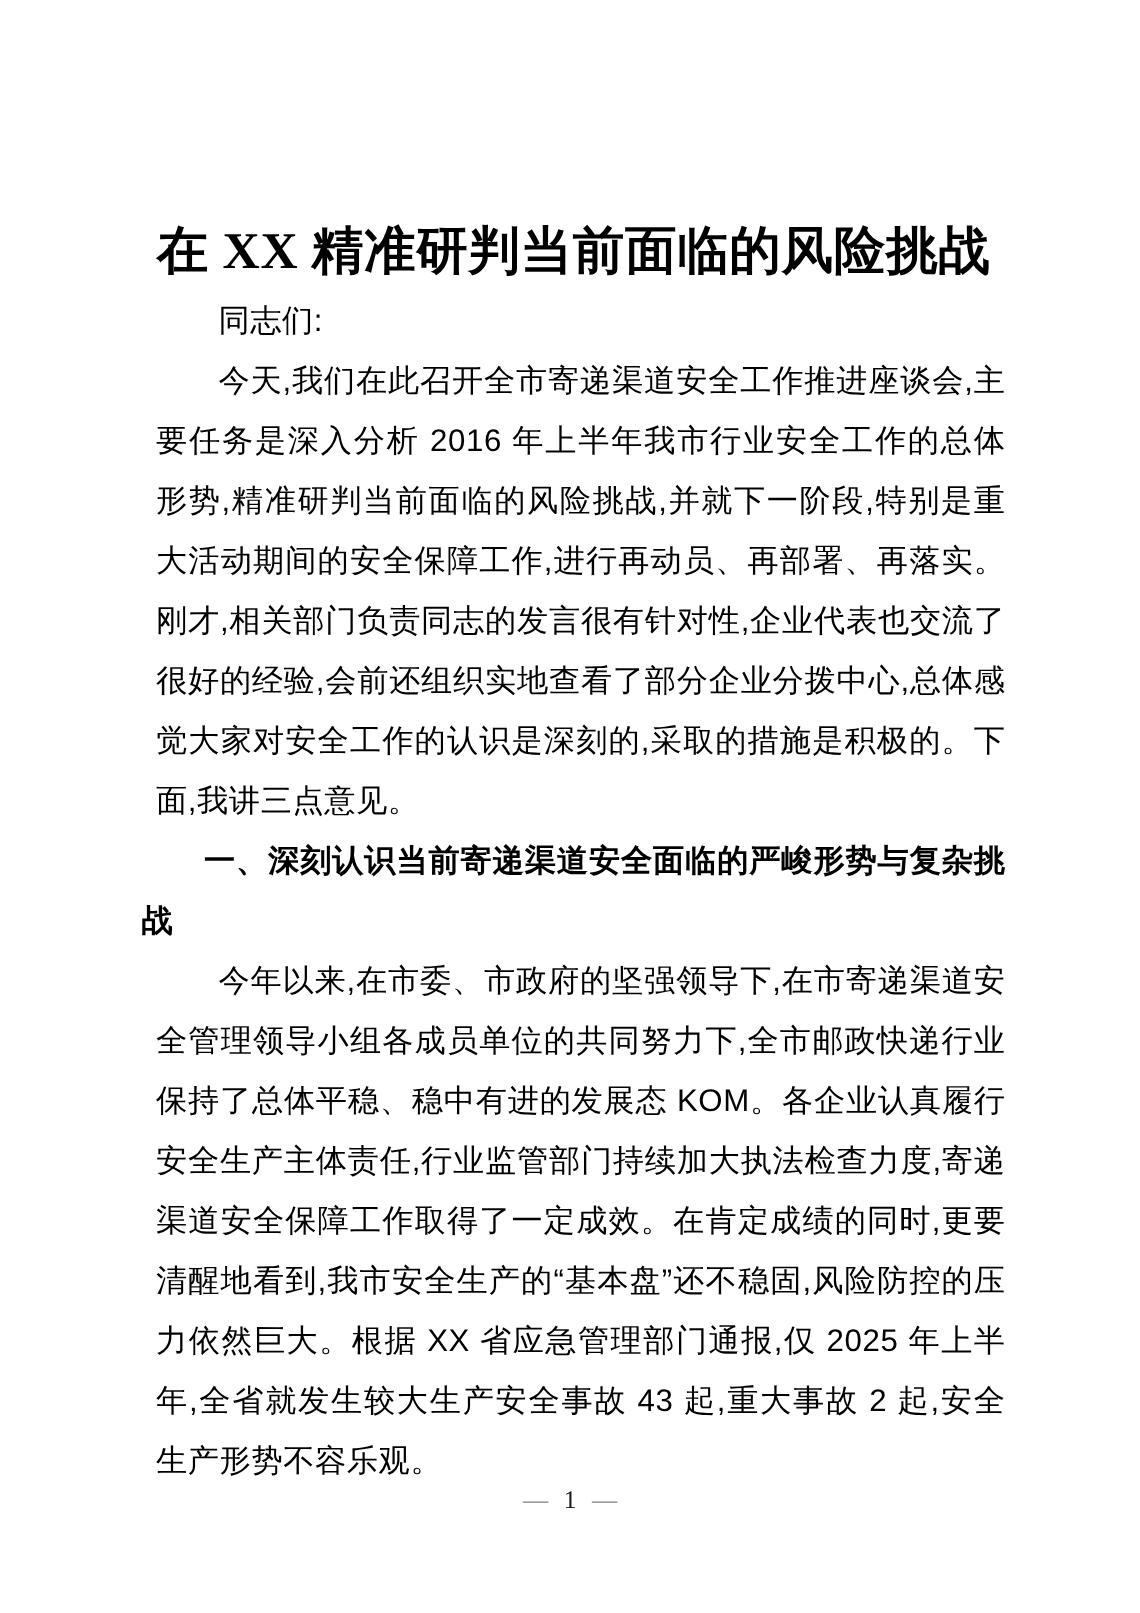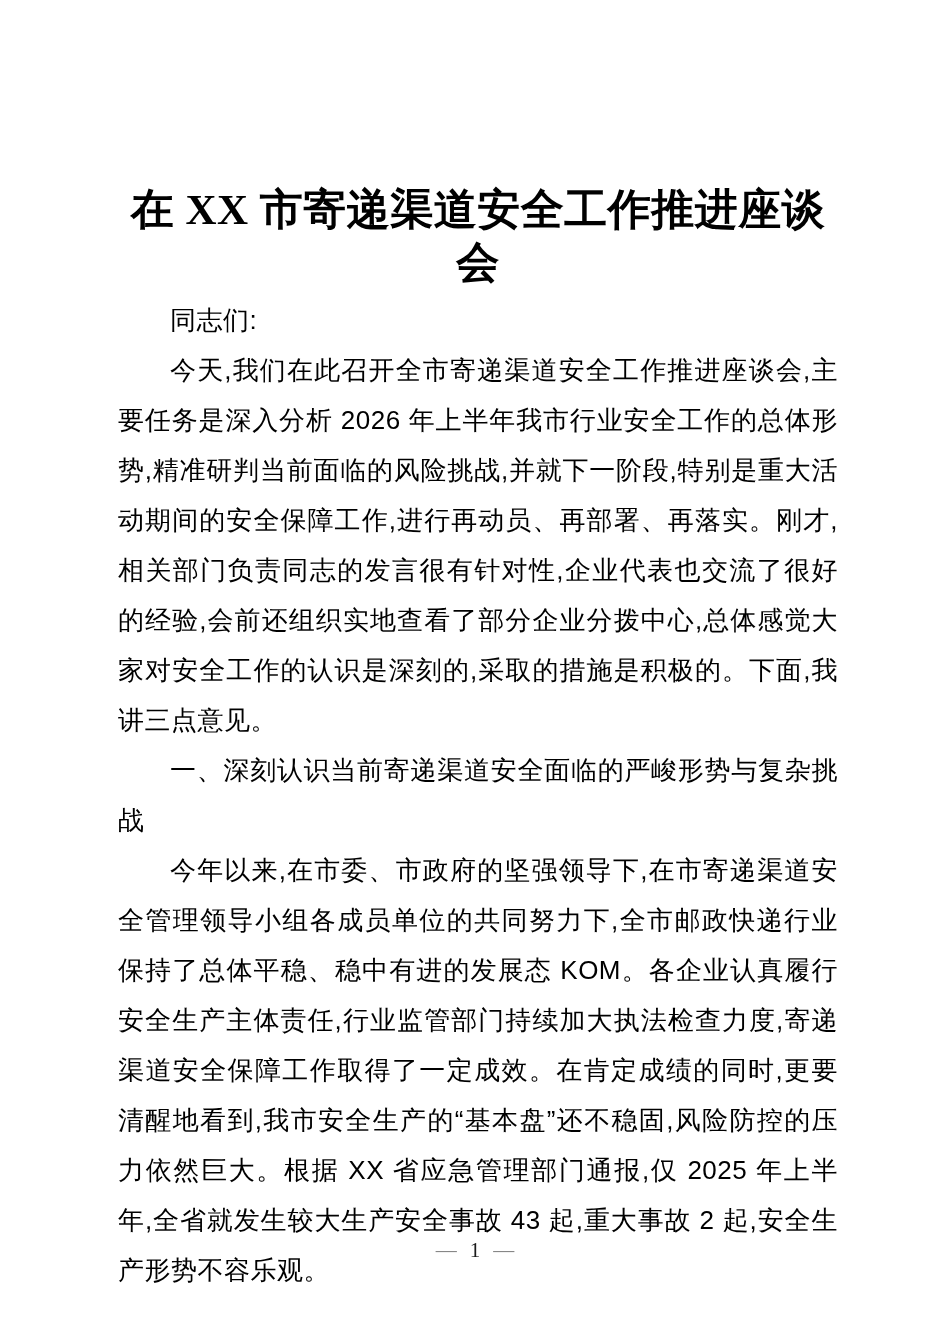--- a/index.html
+++ b/index.html
@@ -26,24 +26,25 @@
     letter-spacing: 0.5px;
     margin-bottom: 6px;
   }
   .doc-title .title-line { display: block; }
   .body-text {
     font-size: 26px;
     line-height: 50px;
     text-align: justify;
     text-justify: inter-ideograph;
     letter-spacing: 0.5px;
+    margin-left: 12px;
   }
   .indent-2 { text-indent: 2em; }
   .section-heading {
-    font-weight: 400;
+    font-weight: 700;
     font-size: 26px;
     line-height: 50px;
     text-align: justify;
     text-justify: inter-ideograph;
     text-indent: 2em;
     letter-spacing: 0.5px;
   }
   .footer {
     position: absolute;
     top: 1236px;
@@ -62,26 +63,26 @@
   .footer .page-num {
     color: #1a1a1a;
   }
 </style>
 </head>
 <body>
 
 <div class="page">
 
   <h1 class="doc-title">
-    <span class="title-line">在 XX 市寄递渠道安全工作推进座谈会</span>
+    <span class="title-line">在 XX 精准研判当前面临的风险挑战</span>
   </h1>
 
   <p class="body-text indent-2">同志们:</p>
 
-  <p class="body-text indent-2">今天,我们在此召开全市寄递渠道安全工作推进座谈会,主要任务是深入分析 2026 年上半年我市行业安全工作的总体形势,精准研判当前面临的风险挑战,并就下一阶段,特别是重大活动期间的安全保障工作,进行再动员、再部署、再落实。刚才,相关部门负责同志的发言很有针对性,企业代表也交流了很好的经验,会前还组织实地查看了部分企业分拨中心,总体感觉大家对安全工作的认识是深刻的,采取的措施是积极的。下面,我讲三点意见。</p>
+  <p class="body-text indent-2">今天,我们在此召开全市寄递渠道安全工作推进座谈会,主要任务是深入分析 2016 年上半年我市行业安全工作的总体形势,精准研判当前面临的风险挑战,并就下一阶段,特别是重大活动期间的安全保障工作,进行再动员、再部署、再落实。刚才,相关部门负责同志的发言很有针对性,企业代表也交流了很好的经验,会前还组织实地查看了部分企业分拨中心,总体感觉大家对安全工作的认识是深刻的,采取的措施是积极的。下面,我讲三点意见。</p>
 
   <h2 class="section-heading">一、深刻认识当前寄递渠道安全面临的严峻形势与复杂挑战</h2>
 
   <p class="body-text indent-2">今年以来,在市委、市政府的坚强领导下,在市寄递渠道安全管理领导小组各成员单位的共同努力下,全市邮政快递行业保持了总体平稳、稳中有进的发展态 KOM。各企业认真履行安全生产主体责任,行业监管部门持续加大执法检查力度,寄递渠道安全保障工作取得了一定成效。在肯定成绩的同时,更要清醒地看到,我市安全生产的“基本盘”还不稳固,风险防控的压力依然巨大。根据 XX 省应急管理部门通报,仅 2025 年上半年,全省就发生较大生产安全事故 43 起,重大事故 2 起,安全生产形势不容乐观。</p>
 
 </div>
 
 <div class="footer">
   <span class="dash">—</span><span class="page-num">1</span><span class="dash">—</span>
 </div>

